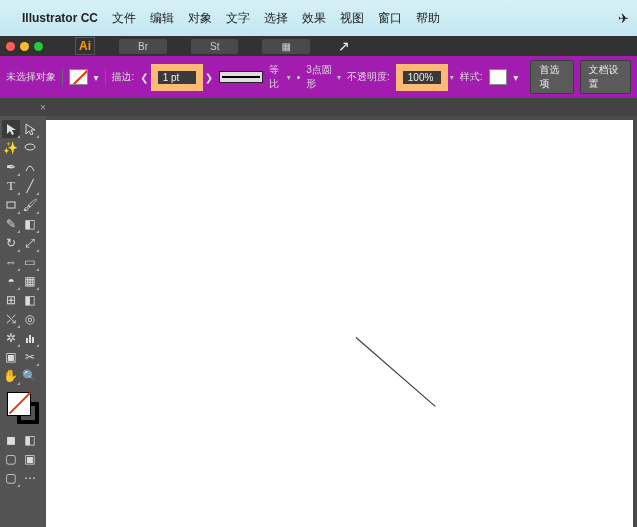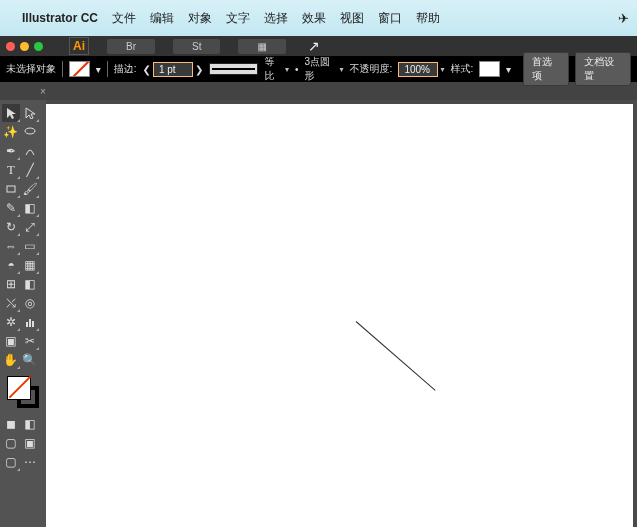--- a/index.html
+++ b/index.html
@@ -2,35 +2,35 @@
 <html><head>
 <meta charset="utf-8">
 <style>
 html,body{margin:0;padding:0;font-family:-apple-system,"Helvetica Neue",Arial,sans-serif;font-size:11px;background:#f5f5f5;overflow:hidden}
 .wrap{width:637px;height:527px;position:relative;background:#fff}
 .mac-menu{height:36px;background:linear-gradient(#d7f0f7,#c3e8f2);display:flex;align-items:center;padding:0 8px;color:#222;font-size:12px;gap:14px}
 .mac-menu .app{font-weight:bold}
 .mac-menu span{cursor:default}
 .mac-menu .spacer{flex:1}
 .mac-menu .plane{font-size:13px}
-.app-bar{height:20px;background:#323232;display:flex;align-items:center;padding:0 6px;gap:18px}
+.app-bar{height:20px;background:#323232;display:flex;align-items:center;padding:0 6px;gap:24px}
 .traffic{display:flex;gap:5px;margin-right:8px}
 .dot{width:9px;height:9px;border-radius:50%}
 .red{background:#ff5f57}.yellow{background:#febc2e}.green{background:#28c840}
 .ai-logo{color:#ff9a00;font-weight:bold;font-size:12px;padding:1px 3px;border:1px solid #555}
 .app-bar .btn{background:#4a4a4a;color:#ccc;font-size:10px;padding:2px 19px;border-radius:2px}
 .cloud{color:#eee;margin-left:4px;font-size:14px}
-.control-bar{height:26px;background:#000000;display:flex;align-items:center;padding:0 6px;gap:6px;color:#ddd;font-size:10px}
+.control-bar{height:26px;background:#a21caf;display:flex;align-items:center;padding:8px 6px;gap:6px;color:#ddd;font-size:10px}
 .control-bar .lbl{white-space:nowrap}
 .swatch{width:20px;height:14px;background:#fff;border:1px solid #888;position:relative;overflow:hidden}
 .swatch.nofill:after{content:"";position:absolute;left:-2px;top:6px;width:26px;height:2px;background:#e30;transform:rotate(-45deg)}
 .sep{width:1px;height:16px;background:#6a6a6a}
 .dd{display:flex;align-items:center;gap:2px}
 .dd .car{font-size:8px;color:#bbb}
-.input{background:#3a3a3a;color:#eee;padding:1px 5px;border:1px solid #fdba74;min-width:28px;text-align:left}
+.input{background:#3a3a3a;color:#eee;padding:1px 5px;border:7px solid #fdba74;min-width:28px;text-align:left}
 .stroke-prev{width:50px;height:10px;background:#ddd;position:relative;border:1px solid #222}
 .stroke-prev:after{content:"";position:absolute;left:2px;right:2px;top:4px;height:2px;background:#000}
 .cbtn{background:#5a5a5a;color:#eee;padding:2px 8px;border-radius:2px;border:1px solid #3a3a3a;font-size:10px}
 .control-bar .flex{flex:1}
 .tabbar{height:18px;background:#434343;display:flex;align-items:center;color:#ccc;font-size:10px;padding-left:40px}
 .tabbar .x{margin-right:6px;color:#aaa}
 .main{display:flex;height:447px;background:#4a4a4a}
 .tools{width:42px;background:#535353;padding:4px 2px;display:flex;flex-direction:column;gap:1px}
 .trow{display:flex;gap:1px}
 .tool{width:18px;height:18px;background:#535353;display:flex;align-items:center;justify-content:center;color:#ddd;font-size:12px;position:relative}

